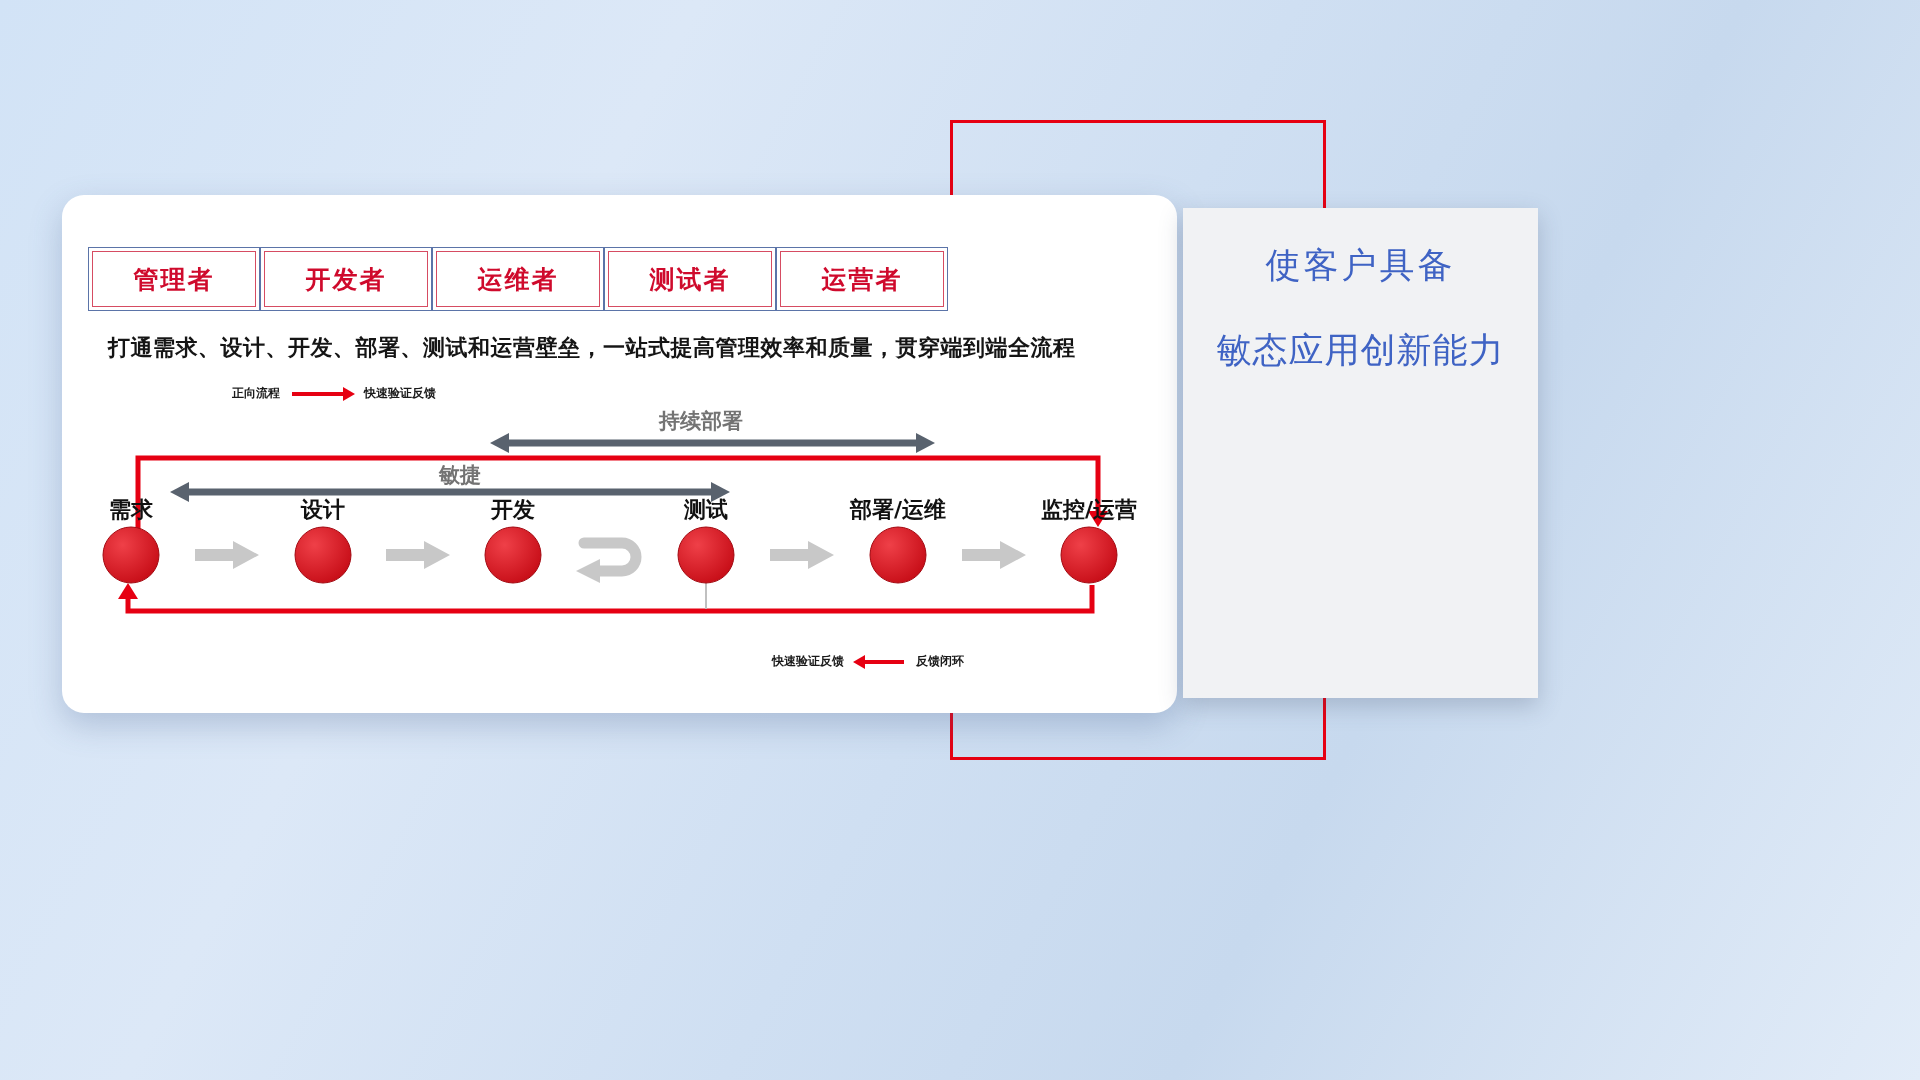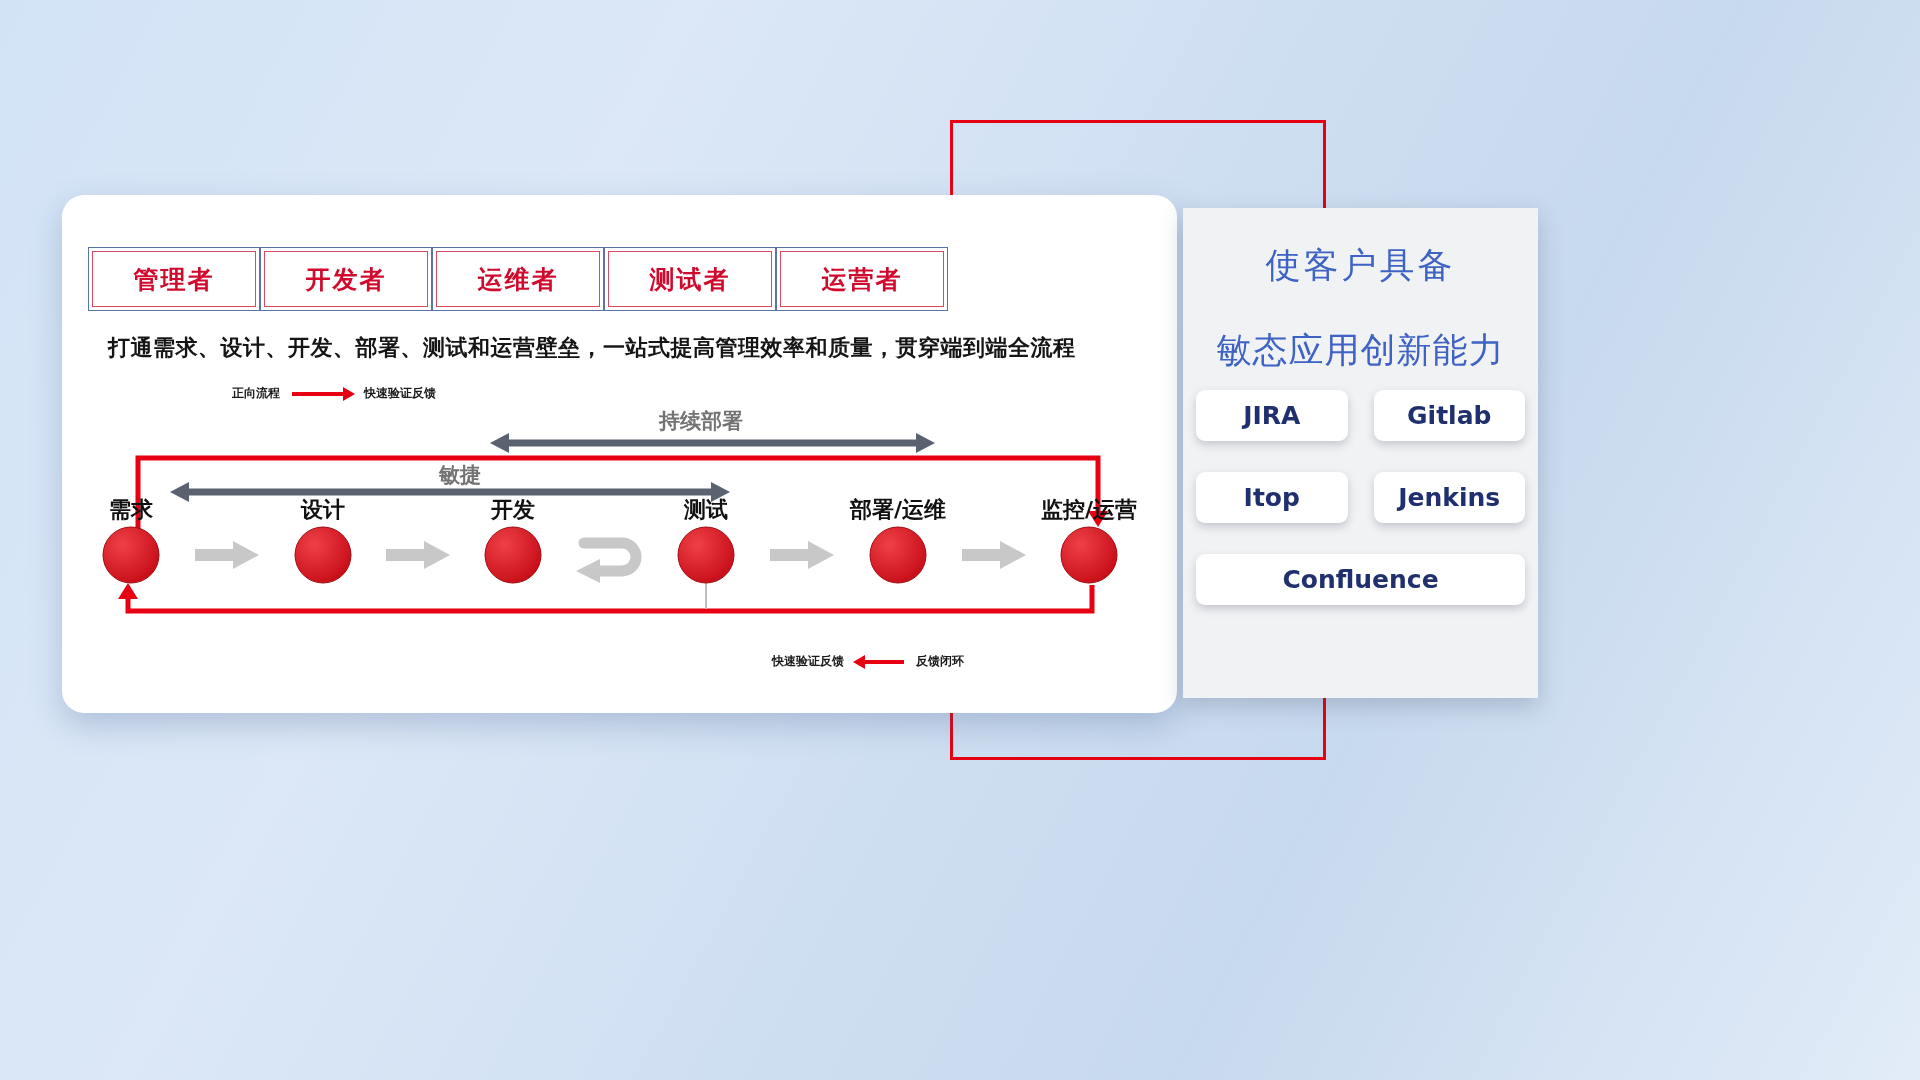--- a/index.html
+++ b/index.html
@@ -188,22 +188,15 @@
       <span>反馈闭环</span>
     </div>
 
   </div>
 
   <div class="panel">
     <div class="panel-title">
       <div class="t1">使客户具备</div>
       <div class="t2">敏态应用创新能力</div>
     </div>
-    <div class="tools">
-      <div class="tool">JIRA</div>
-      <div class="tool">Gitlab</div>
-      <div class="tool">Itop</div>
-      <div class="tool">Jenkins</div>
-      <div class="tool wide">Confluence</div>
-    </div>
   </div>
 
 </div>
 
 </body></html>

